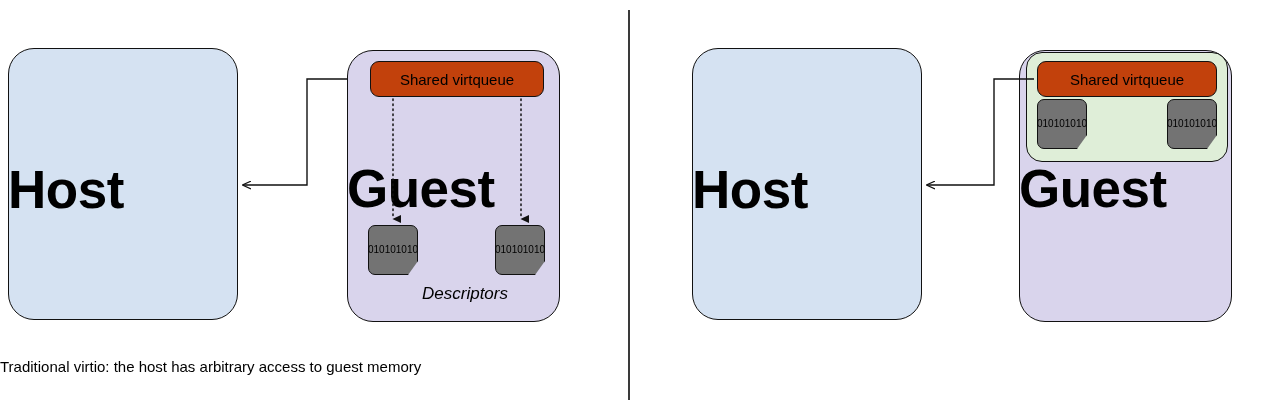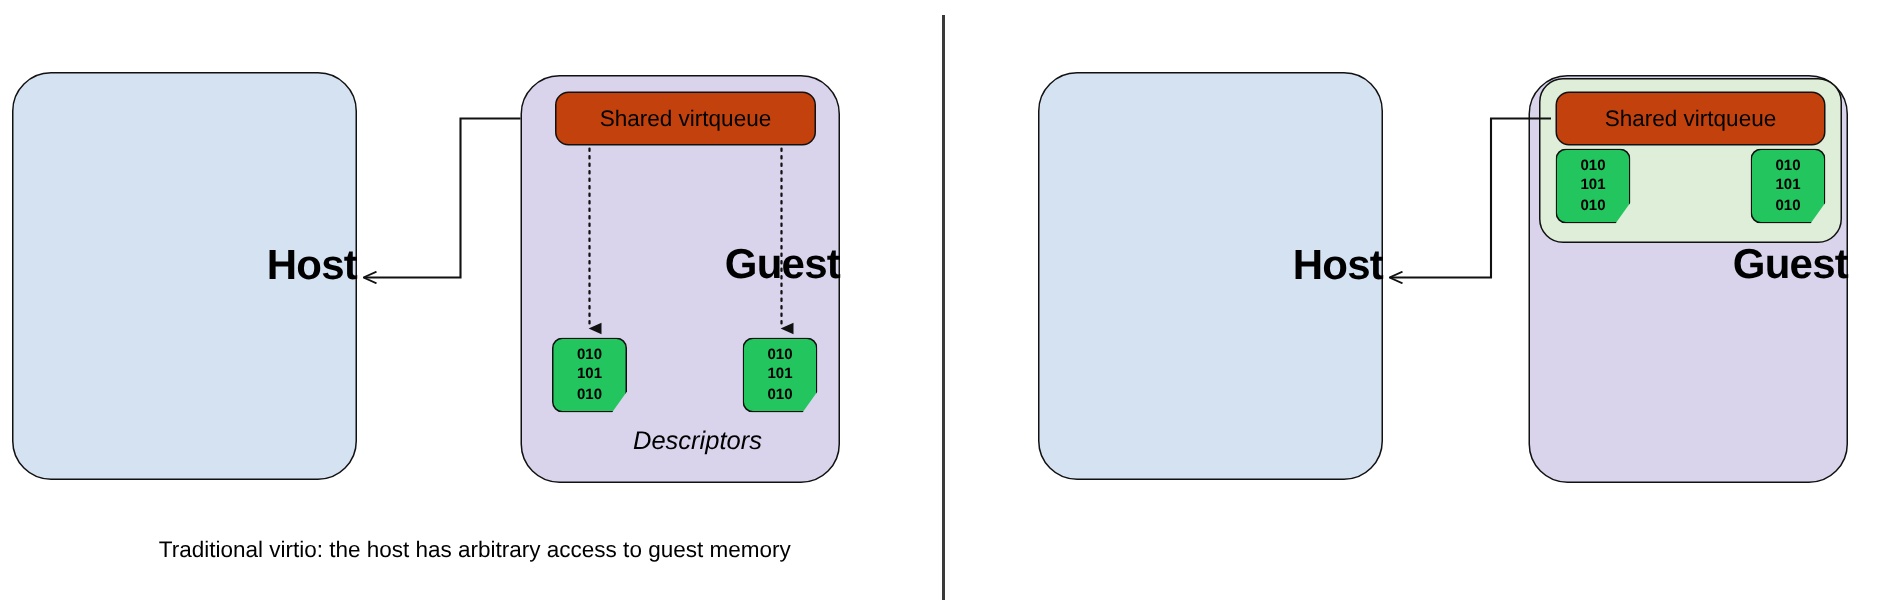--- a/index.html
+++ b/index.html
@@ -11,39 +11,39 @@
   #panel-right{left:633px;}
 
   .divider{position:absolute;left:628px;top:10px;width:2px;height:390px;
            background:#3a3a3a;}
 
   .box{position:absolute;box-sizing:border-box;border:1.4px solid #111;}
 
   .host{border-radius:26px;background:#d5e2f2;}
   .guest{border-radius:26px;background:#d9d4ec;}
 
-  .big-label{position:absolute;font-size:28px;font-weight:bold;
-             letter-spacing:-0.5px;text-align:right;line-height:1;}
+  .big-label{position:absolute;font-size:53px;font-weight:bold;
+             letter-spacing:-0.5px;text-align:left;line-height:1;}
 
   .vq{border-radius:9px;background:#c2410c;display:flex;
       align-items:center;justify-content:center;font-size:15px;}
 
   .window{border-radius:16px;background:#dfeed8;}
 
   
-  .desc{background:#22c55e;border:1.4px solid #111;border-radius:7px;
+  .desc{background:#737373;border:1.4px solid #111;border-radius:7px;
         box-sizing:border-box;position:absolute;
-        display:flex;flex-direction:column;align-items:center;
-        justify-content:center;font-size:10px;font-weight:bold;
+        display:flex;flex-direction:row;align-items:center;
+        justify-content:center;font-size:10px;font-weight:normal;
         line-height:1.35;
         clip-path:polygon(0 0,100% 0,100% 72%,80% 100%,0 100%);
         border-bottom-right-radius:0;}
   .desc span{display:block;}
 
-  .caption{position:absolute;font-size:15px;text-align:center;width:100%;
+  .caption{position:absolute;font-size:15px;text-align:left;width:100%;
            left:0;}
 
   .italic-label{position:absolute;font-style:italic;font-size:17px;
                 text-align:center;}
 
   svg.arrows{position:absolute;left:0;top:0;width:633px;height:408px;
              overflow:visible;pointer-events:none;}
 </style>
 </head>
 <body>

